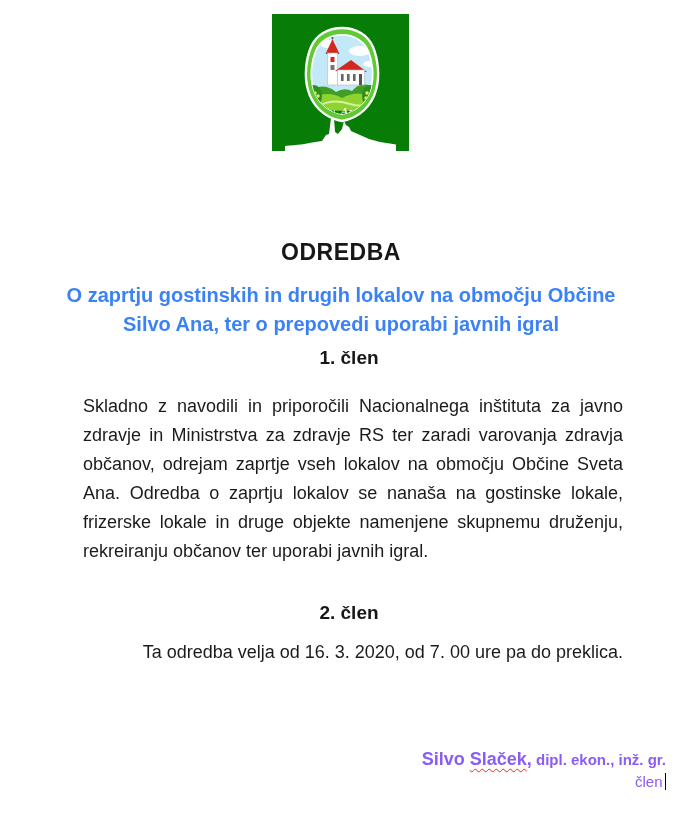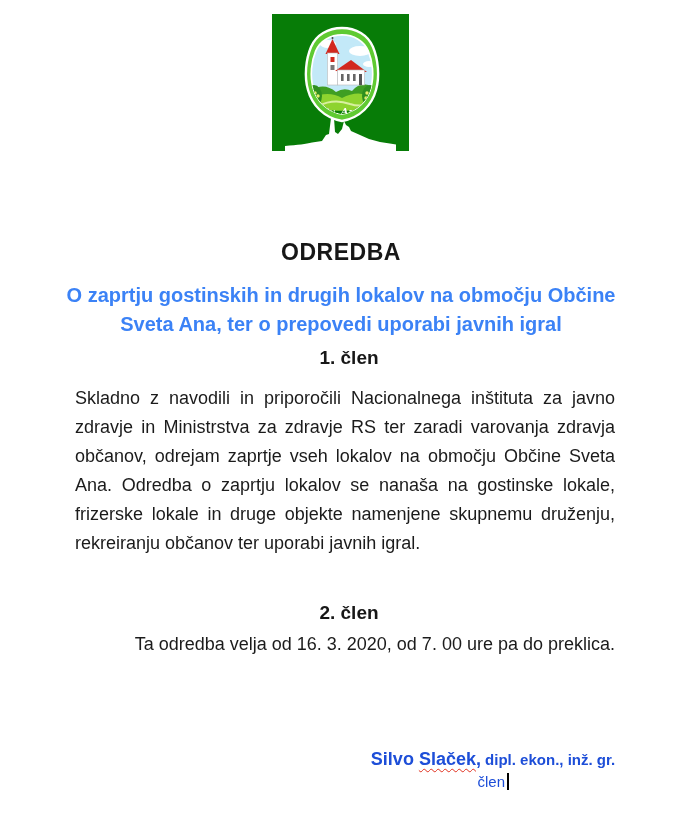--- a/index.html
+++ b/index.html
@@ -22,28 +22,28 @@
     text-align:center;font-size:20px;font-weight:bold;color:#3b82f6;
     line-height:29px;white-space:nowrap;
   }
   .article-heading{
     position:absolute;left:8px;width:682px;text-align:center;
     font-size:19px;font-weight:bold;color:#171717;
   }
   .heading-1{top:347px;}
   .heading-2{top:602px;}
   .body-par{
-    position:absolute;left:75px;width:540px;margin:0;
+    position:absolute;left:75px;width:540px;margin:8px;
     font-size:18px;line-height:29px;color:#1b1b1b;
   }
   .par-1{top:384px;text-align:justify;text-justify:inter-word;}
   .par-2{top:630px;text-align:right;}
   .signature{
-    position:absolute;left:328px;top:748px;width:330px;
-    text-align:center;color:#1d4ed8;
+    position:absolute;left:336px;top:748px;width:330px;
+    text-align:right;color:#8b5cf6;
   }
   .sig-line1{font-size:15px;font-weight:bold;line-height:22px;white-space:nowrap;}
   .sig-name{font-size:18px;font-weight:bold;}
   .misspell{
     text-decoration:underline;
     text-decoration-style:wavy;
     text-decoration-color:#e0301e;
     text-decoration-thickness:1px;
     text-underline-offset:3px;
   }
@@ -122,21 +122,21 @@
         <path d="M34,90 C48,99 92,99 106,90 L106,112 L34,112 Z" fill="#077c07"></path>
         <text class="logo-banner-text" x="70" y="101" text-anchor="middle" font-size="10" fill="#ffffff">Sv. Ana</text>
       </g>
     </svg>
   </div>
 
   <h1 class="doc-title">ODREDBA</h1>
 
   <div class="doc-subtitle">
     <div>O zaprtju gostinskih in drugih lokalov na območju Občine</div>
-    <div>Sveta Ana, ter o prepovedi uporabi javnih igral</div>
+    <div>Silvo Ana, ter o prepovedi uporabi javnih igral</div>
   </div>
 
   <div class="article-heading heading-1">1. člen</div>
   <p class="body-par par-1">Skladno z navodili in priporočili Nacionalnega inštituta za javno zdravje in Ministrstva za zdravje RS ter zaradi varovanja zdravja občanov, odrejam zaprtje vseh lokalov na območju Občine Sveta Ana. Odredba o zaprtju lokalov se nanaša na gostinske lokale, frizerske lokale in druge objekte namenjene skupnemu druženju, rekreiranju občanov ter uporabi javnih igral.</p>
 
   <div class="article-heading heading-2">2. člen</div>
   <p class="body-par par-2">Ta odredba velja od 16. 3. 2020, od 7. 00 ure pa do preklica.</p>
 
   <div class="signature">
     <div class="sig-line1"><span class="sig-name"><span>Silvo </span><span class="misspell">Slaček</span><span>,</span></span><span> dipl. ekon., inž. gr.</span></div>

